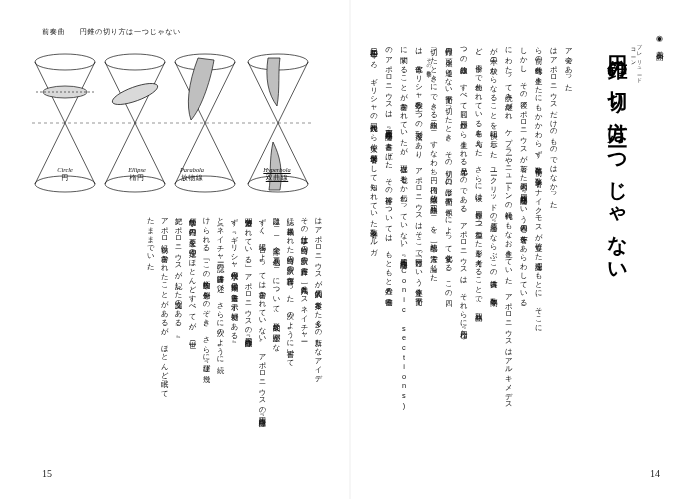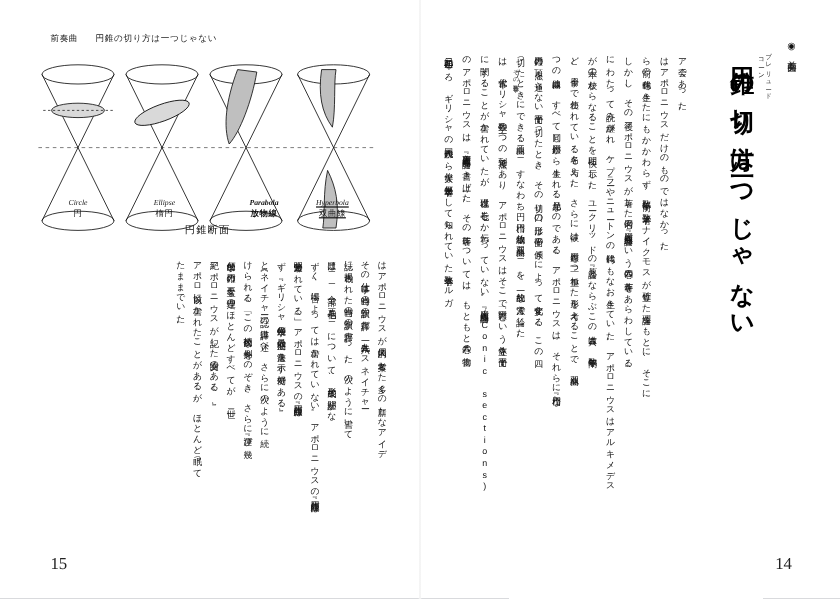--- a/index.html
+++ b/index.html
@@ -11,21 +11,21 @@
     height: 499px;
     background: #ffffff;
     font-family: "Liberation Serif", serif;
     color: #111111;
     overflow: hidden;
   }
   .page {
     position: relative;
     width: 700px;
     height: 499px;
-    background: #0f172a;
+    background: #84cc16;
   }
   
   .left-page, .right-page {
     position: absolute;
     top: 0;
     height: 499px;
     background: #ffffff;
   }
   .left-page { left: 0; width: 350px; }
   .right-page { left: 350px; width: 350px; }
@@ -45,21 +45,21 @@
     font-size: 7.2px;
     letter-spacing: 0.5px;
     color: #222;
     white-space: nowrap;
   }
   .running-head .rh-sep { display: inline-block; width: 10px; }
   
   .folio {
     position: absolute;
     bottom: 20px;
-    font-size: 14px;
+    font-size: 10px;
     color: #222;
     font-family: "Liberation Serif", serif;
   }
   .folio-left { left: 42px; }
   .folio-right { right: 40px; }
 
   
   .figure {
     position: absolute;
     left: 28px;
@@ -271,31 +271,30 @@
 
     <div class="cone-labels">
       <div class="cone-label" style="left:1px;">
         <span class="en">Circle</span>
         <span class="ja">円</span>
       </div>
       <div class="cone-label" style="left:73px;">
         <span class="en">Ellipse</span>
         <span class="ja">楕円</span>
       </div>
-      <div class="cone-label" style="left:156px;font-weight:bold;">
+      <div class="cone-label" style="left:128px;">
         <span class="en">Parabola</span>
         <span class="ja">放物線</span>
       </div>
       <div class="cone-label" style="left:213px;text-decoration:underline;">
         <span class="en">Hyperbola</span>
         <span class="ja">双曲線</span>
       </div>
     </div>
 
-    <div class="fig-caption">円錐断面</div>
 
     <div class="left-body">
       <div class="vtext vcol">はアポロニウスが個人的に考案した多くの新たなアイデ</div>
       <div class="vtext vcol">その仕事は当時の新訳の書評だ。一九八六年にスネイチャー</div>
       <div class="vtext vcol">誌に掲載された当時の新訳の書評だった。次のように書いて</div>
       <div class="vtext vcol">題は──全部で三八七個──について、形式的な証明がな</div>
       <div class="vtext vcol">ずく、場合によっては書かれていない。アポロニウスの『円錐曲線』は</div>
       <div class="vtext vcol">明法分野まれている」。アポロニウスの『円錐曲線』は</div>
       <div class="vtext vcol">ず、『ギリシャ幾何学の最盛期の書法を示す好例である』</div>
       <div class="vtext vcol">と《ネイチャー》誌の書評は述べ、さらに次のように続</div>

